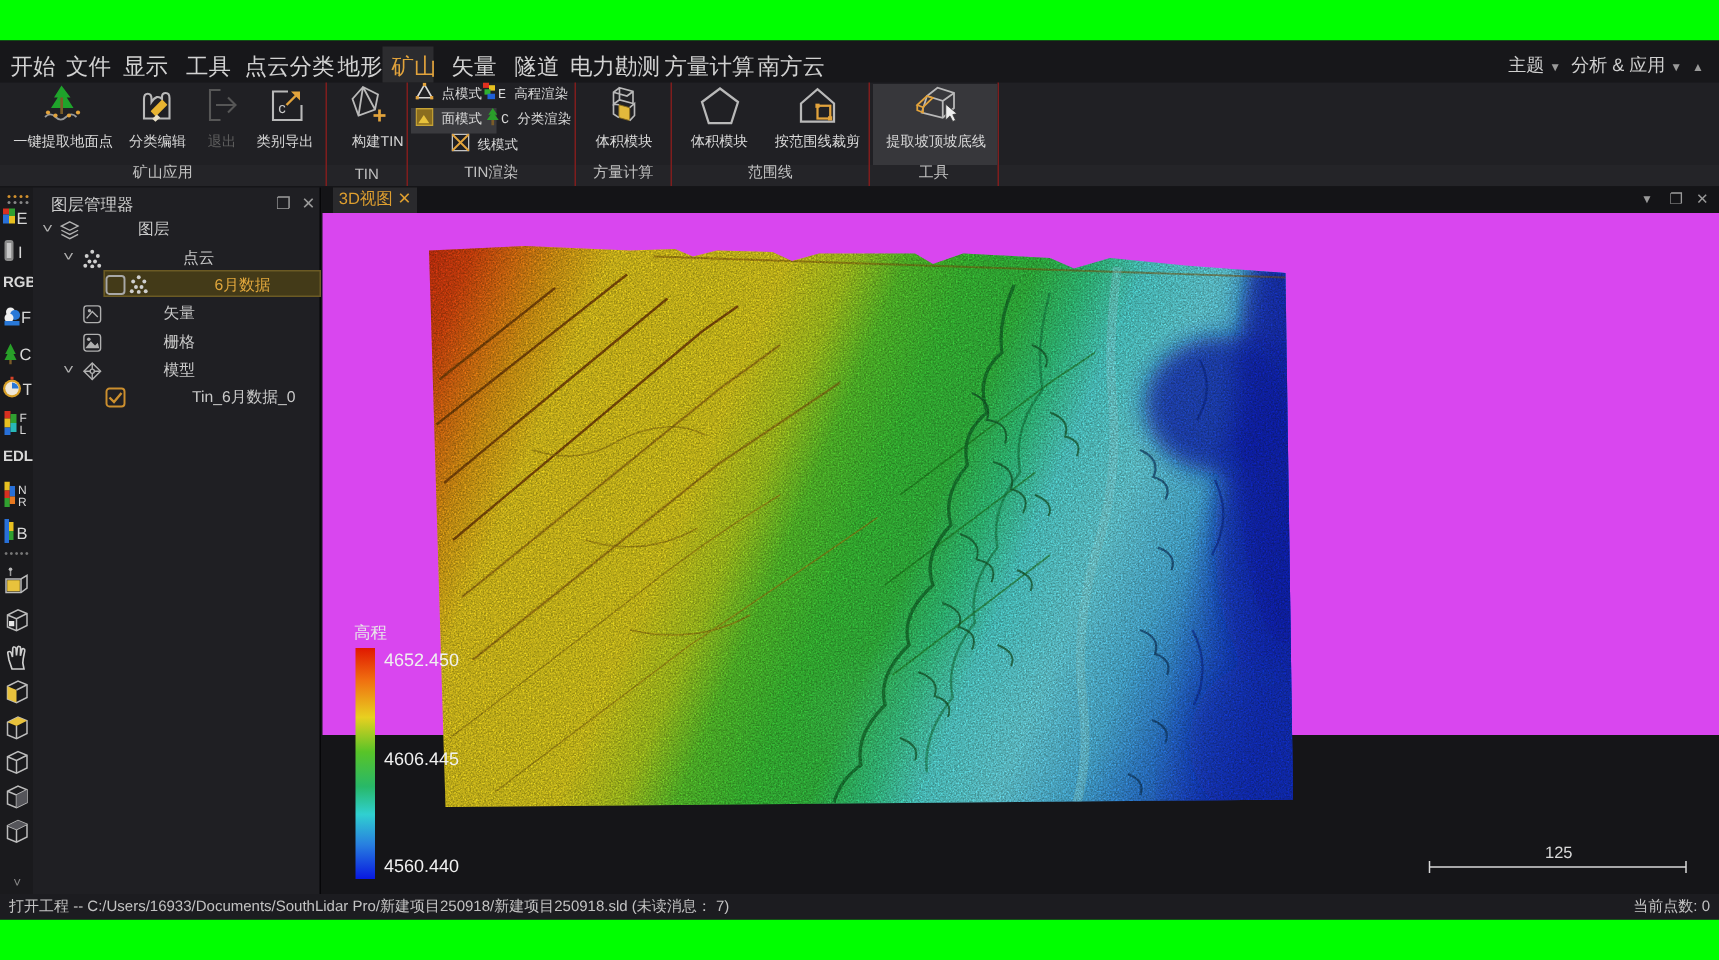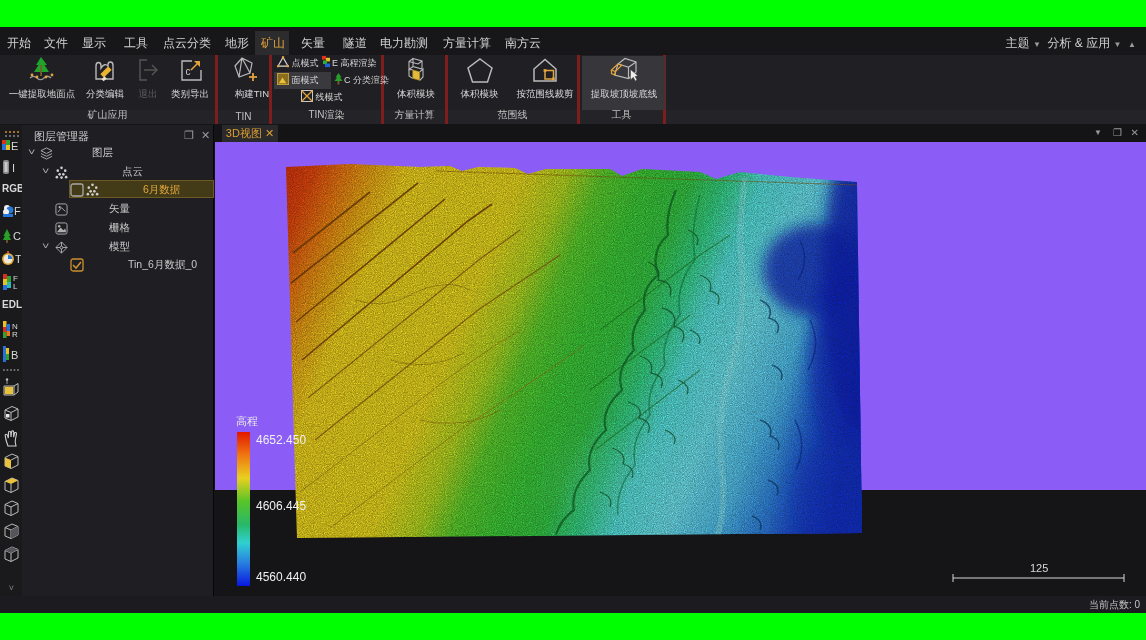--- a/index.html
+++ b/index.html
@@ -1,41 +1,41 @@
 <!DOCTYPE html>
 <html><head><meta charset="utf-8">
 <style>
 *{margin:0;padding:0;box-sizing:border-box;}
 html,body{width:1146px;height:640px;overflow:hidden;background:#00ff00;font-family:"Liberation Sans",sans-serif;}
 .abs{position:absolute;}
 #menubar{position:absolute;left:0;top:27px;width:1146px;height:28px;background:#17171a;}
-.mi{position:absolute;top:35px;font-size:12px;color:#d2d2d2;white-space:nowrap;z-index:3;}
+.mi{position:absolute;top:35px;font-size:15px;color:#d2d2d2;white-space:nowrap;z-index:3;}
 #mtab{position:absolute;left:255px;top:31px;width:34px;height:24px;background:#2c2c2f;z-index:2;}
 .mi.sel{color:#e2a33c;}
 #mright{position:absolute;right:10px;top:35px;font-size:12px;color:#cfcfcf;white-space:nowrap;z-index:3;}
 #mright .car{font-size:8px;color:#9a9a9a;}
 #ribbon{position:absolute;left:0;top:55px;width:1146px;height:69px;background:#202024;}
 #glstrip{position:absolute;left:0;top:110px;width:1146px;height:14px;background:#242428;z-index:2;}
-.grp{position:absolute;top:55px;height:69px;border-right:3px solid #7f1d1d;z-index:3;}
+.grp{position:absolute;top:55px;height:69px;border-right:1px solid #7f1d1d;z-index:3;}
 .glabel{position:absolute;bottom:2px;left:0;right:0;text-align:center;font-size:10px;color:#c0c0c0;}
 .btn{position:absolute;top:56px;text-align:center;z-index:4;}
 .btn .cap{font-size:9.5px;color:#d8d8d8;margin-top:4px;white-space:nowrap;}
 .btn.dis .cap{color:#5e5e5e;}
 .ic{display:block;margin:0 auto;}
 #toolbtn{position:absolute;left:582px;top:56px;width:83px;height:54px;background:#37373b;z-index:3;}
-.sm{position:absolute;font-size:9px;color:#d8d8d8;white-space:nowrap;height:17px;line-height:17px;z-index:4;}
+.sm{position:absolute;font-size:9px;color:#d8d8d8;white-space:nowrap;height:17px;line-height:17px;z-index:4;font-family:Liberation Mono, monospace;}
 #smhl{position:absolute;left:274px;top:72px;width:57px;height:17px;background:#3a3a3e;z-index:3;}
 #leftbar{position:absolute;left:0;top:125px;width:22px;height:471px;background:#1a1a1d;}
 .lbi{position:absolute;left:2px;width:19px;text-align:center;}
 #panel{position:absolute;left:22px;top:125px;width:192px;height:471px;background:#1f1f23;border-right:1px solid #060608;}
 #ptitle{position:absolute;left:34px;top:129px;font-size:11px;color:#cccccc;z-index:2;}
 .pti{position:absolute;color:#9a9a9a;font-size:11px;z-index:2;}
 #tabbar{position:absolute;left:215px;top:125px;width:931px;height:17px;background:#141417;}
 #tab1{position:absolute;left:222px;top:125px;width:56px;height:17px;background:#2a2a2d;color:#dd9e2f;font-size:11px;line-height:16px;text-align:center;z-index:2;}
-#view{position:absolute;left:215px;top:142px;width:931px;height:348px;background:#8b5cf6;}
+#view{position:absolute;left:215px;top:142px;width:931px;height:348px;background:#d946ef;}
 .trow{position:absolute;font-size:10.5px;color:#c9c9c9;z-index:2;white-space:nowrap;}
 .arr{position:absolute;color:#b0b0b0;font-size:9px;top:2px;transform:scaleX(1.4);}
 .tlabel{position:absolute;top:1px;padding-left:39px;}
 #hlrow{position:absolute;left:69px;top:180px;width:145px;height:18px;background:#433a18;border:1px solid #6b5a24;z-index:1;}
 #status{position:absolute;left:0;top:596px;width:1146px;height:17px;background:#1c1c20;font-size:10px;color:#c3c3c3;line-height:17px;}
 #status .l{margin-left:6px;}
 #status .r{position:absolute;right:6px;top:0;}
 svg text{font-family:"Liberation Sans",sans-serif;}
 </style></head>
 <body>
@@ -138,21 +138,21 @@
 <div class="sm" style="left:277px;top:89px;padding-left:24px;"><svg width="12" height="12" viewBox="0 0 13 13" style="vertical-align:-2px">
       <rect x="0.5" y="0.5" width="12" height="12" fill="none" stroke="#d8d8d8"></rect>
       <path d="M0.5 0.5 L12.5 12.5 M12.5 0.5 L0.5 12.5" stroke="#e2a33c" stroke-width="1.4"></path>
     </svg> 线模式</div>
 <div class="sm" style="left:321px;top:55px;"><svg width="11" height="12" viewBox="0 0 11 12" style="vertical-align:-2px">
       <rect x="1" y="0" width="4" height="3.6" fill="#e03020"></rect>
       <rect x="5" y="1.8" width="4" height="3.6" fill="#e8c020"></rect>
       <rect x="2" y="4.5" width="4" height="3.6" fill="#30b030"></rect>
       <rect x="4" y="7.5" width="5" height="3.6" fill="#2060d8"></rect>
     </svg>E 高程渲染</div>
-<div class="sm" style="left:333px;top:72px;"><svg width="11" height="12" viewBox="0 0 11 12" style="vertical-align:-2px">
+<div class="sm" style="left:323px;top:72px;"><svg width="11" height="12" viewBox="0 0 11 12" style="vertical-align:-2px">
       <polygon points="5.5,0 2.5,4.5 8.5,4.5" fill="#2a9e2a"></polygon>
       <polygon points="5.5,2.5 1.5,8 9.5,8" fill="#2a9e2a"></polygon>
       <rect x="4.6" y="8" width="1.8" height="3.5" fill="#7a5c28"></rect>
     </svg>C 分类渲染</div>
 
 <div class="btn" style="left:390px;width:52px;">
   <svg class="ic" width="32" height="28" viewBox="0 0 32 28">
     <path d="M13 2.5 L22 5 L22 13 L13 10.5 Z M13 2.5 L9 5.5 L9 13.5 L13 10.5 M22 5 L18 8 L9 5.5" fill="none" stroke="#b9b9b9" stroke-width="1.1"></path>
     <path d="M12.6 13.8 L19.8 15.8 L19.8 24.4 L12.6 22.4 Z" fill="#e2b93c" stroke="#8a6d1f" stroke-width="0.6"></path>
     <path d="M9 13.5 L12.6 13.8 M19.8 15.8 L23 13 L23 21 L19.8 24.4 M12.6 22.4 L9 20 L9 13.5" fill="none" stroke="#b9b9b9" stroke-width="1.1"></path>
@@ -504,13 +504,13 @@
   <text x="256" y="510" font-size="12" fill="#f0f0f0">4606.445</text>
   <text x="256" y="581" font-size="12" fill="#f0f0f0">4560.440</text>
   <g stroke="#d8d8d8" stroke-width="1">
     <line x1="953" y1="578" x2="1124" y2="578"></line>
     <line x1="953" y1="574" x2="953" y2="582"></line>
     <line x1="1124" y1="574" x2="1124" y2="582"></line>
   </g>
   <text x="1030" y="572" font-size="11" fill="#d8d8d8">125</text>
 </svg>
 </div>
-<div id="status"><span class="r">当前点数: 0</span></div>
+<div id="status"><span class="l">打开工程 -- C:/Users/16933/Documents/SouthLidar Pro/新建项目250918/新建项目250918.sld (未读消息： 7)</span><span class="r">当前点数: 0</span></div>
 
 </body></html>

